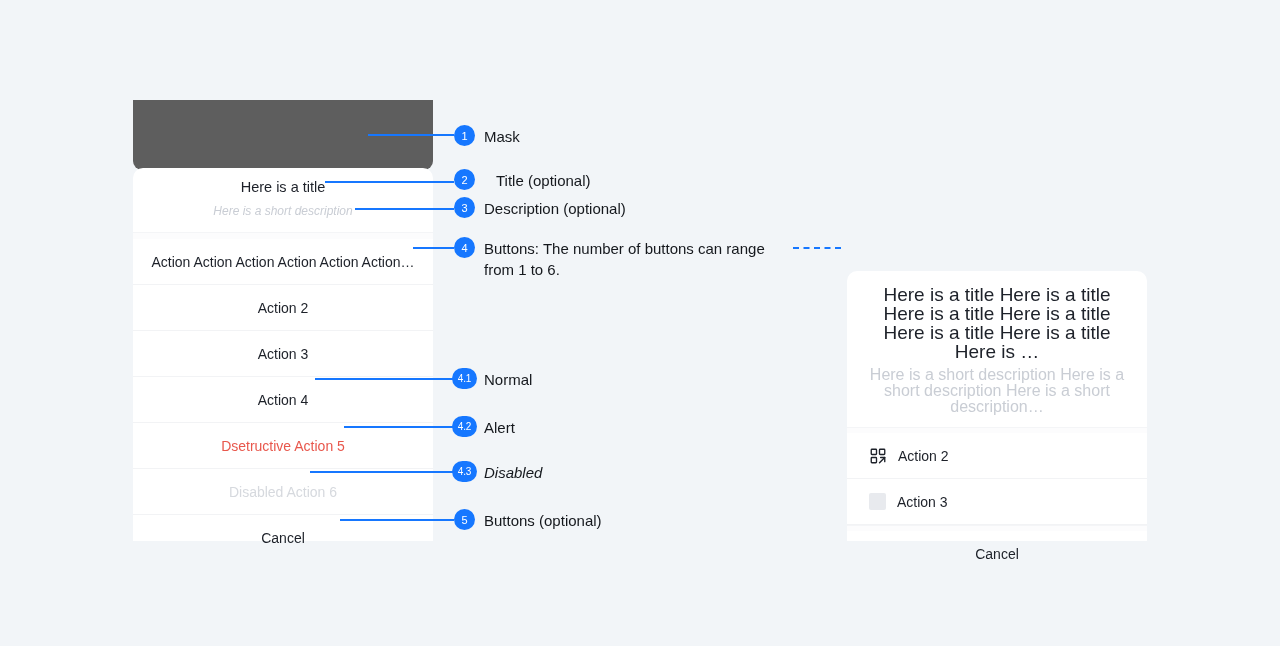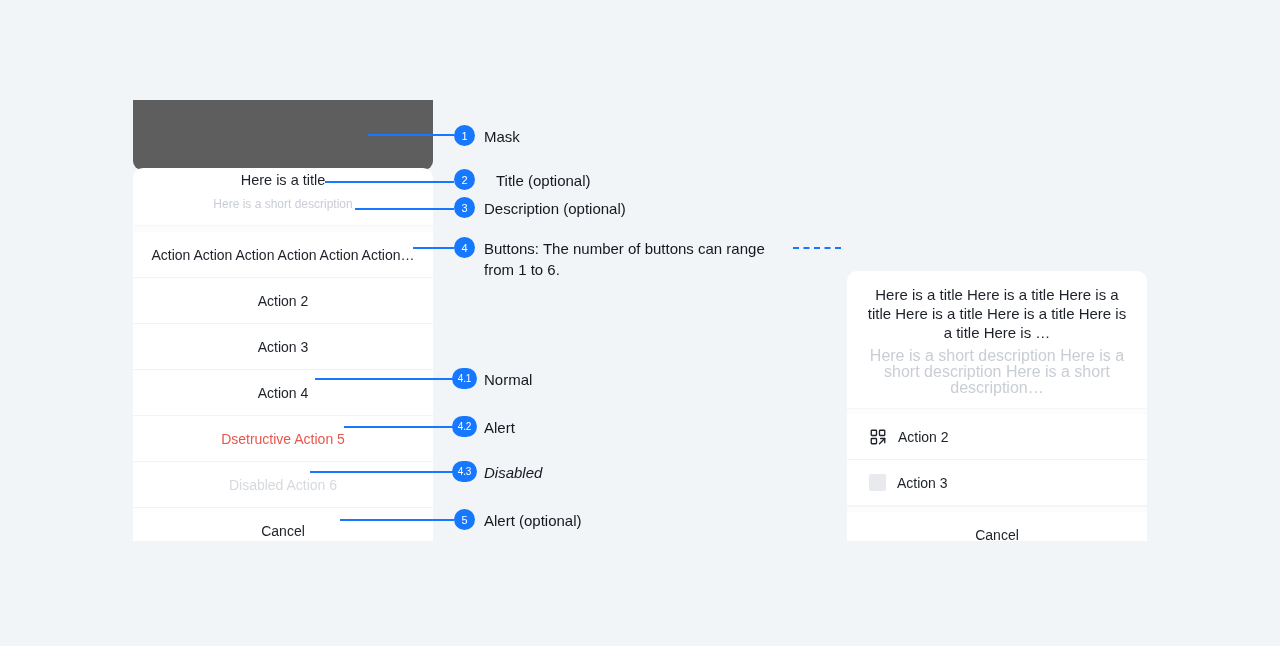--- a/index.html
+++ b/index.html
@@ -25,29 +25,29 @@
     border-bottom-right-radius: 9px;
   }
   .sheet {
     position: absolute; left: 0; top: 68px;
     width: 300px; height: 373px;
     background: #ffffff;
     border-top-left-radius: 10px;
     border-top-right-radius: 10px;
   }
   .sheet-header {
-    padding: 2px 16px 12px 16px;
+    padding: 9px 16px 12px 16px;
     text-align: center;
   }
   .sheet-title {
     font-size: 14.5px; color: #1d2129; font-weight: 400;
     line-height: 20px;
   }
   .sheet-desc {
-    font-size: 12px; color: #c9cdd4; margin-top: 6px; line-height: 17px;
+    font-size: 12px; color: #c9cdd4; margin-top: 6px; line-height: 17px; font-style: italic;
   }
   .hdr-sep { height: 7px; background: #fcfcfd; border-top: 1px solid #f4f5f7; }
   .action-row {
     height: 46px;
     display: flex; align-items: center; justify-content: center;
     font-size: 14px; color: #1d2129;
     border-bottom: 1px solid #f2f3f5;
     white-space: nowrap; overflow: hidden;
     padding: 0 10px;
   }
@@ -59,21 +59,21 @@
   .demo-panel {
     position: absolute;
     left: 847px; top: 271px;
     width: 300px; height: 270px;
     background: #ffffff;
     border-top-left-radius: 10px;
     border-top-right-radius: 10px;
   }
   .demo-header { padding: 14px 16px 12px 16px; text-align: center; }
   .demo-title {
-    font-size: 15px; color: #1d2129; line-height: 19px;
+    font-size: 19px; color: #1d2129; line-height: 19px;
   }
   .demo-desc {
     font-size: 16px; color: #c9cdd4; line-height: 16px; margin-top: 6px;
   }
   .demo-sep { height: 6px; background: #fcfcfd; border-top: 1px solid #f4f5f7; }
   .demo-row {
     height: 46px; display: flex; align-items: center;
     padding-left: 22px; gap: 11px;
     font-size: 14px; color: #1d2129;
     border-bottom: 1px solid #f2f3f5;
@@ -158,21 +158,21 @@
   <div class="badge" style="left:454px; top:509px;">5</div>
 
   <div class="anno-label" style="left:484px; top:126px;">Mask</div>
   <div class="anno-label" style="left:496px; top:170px;">Title (optional)</div>
   <div class="anno-label" style="left:484px; top:198px;">Description (optional)</div>
   <div class="anno-label" style="left:484px; top:238px;">Buttons: The number of buttons can range
 from 1 to 6.</div>
   <div class="anno-label" style="left:484px; top:369px;">Normal</div>
   <div class="anno-label" style="left:484px; top:417px;">Alert</div>
   <div class="anno-label" style="left:484px; top:462px;font-style:italic;">Disabled</div>
-  <div class="anno-label" style="left:484px; top:510px;">Alert (optional)</div>
+  <div class="anno-label" style="left:484px; top:510px;">Buttons (optional)</div>
   <div class="anno-label" style="left:848px; top:238px;margin-top:44px;">With icon</div>
 
   <div class="demo-panel">
     <div class="demo-header">
       <div class="demo-title">Here is a title Here is a title Here is a title Here is a title Here is a title Here is a title Here is …</div>
       <div class="demo-desc">Here is a short description Here is a short description Here is a short description…</div>
     </div>
     <div class="demo-sep"></div>
 
 

